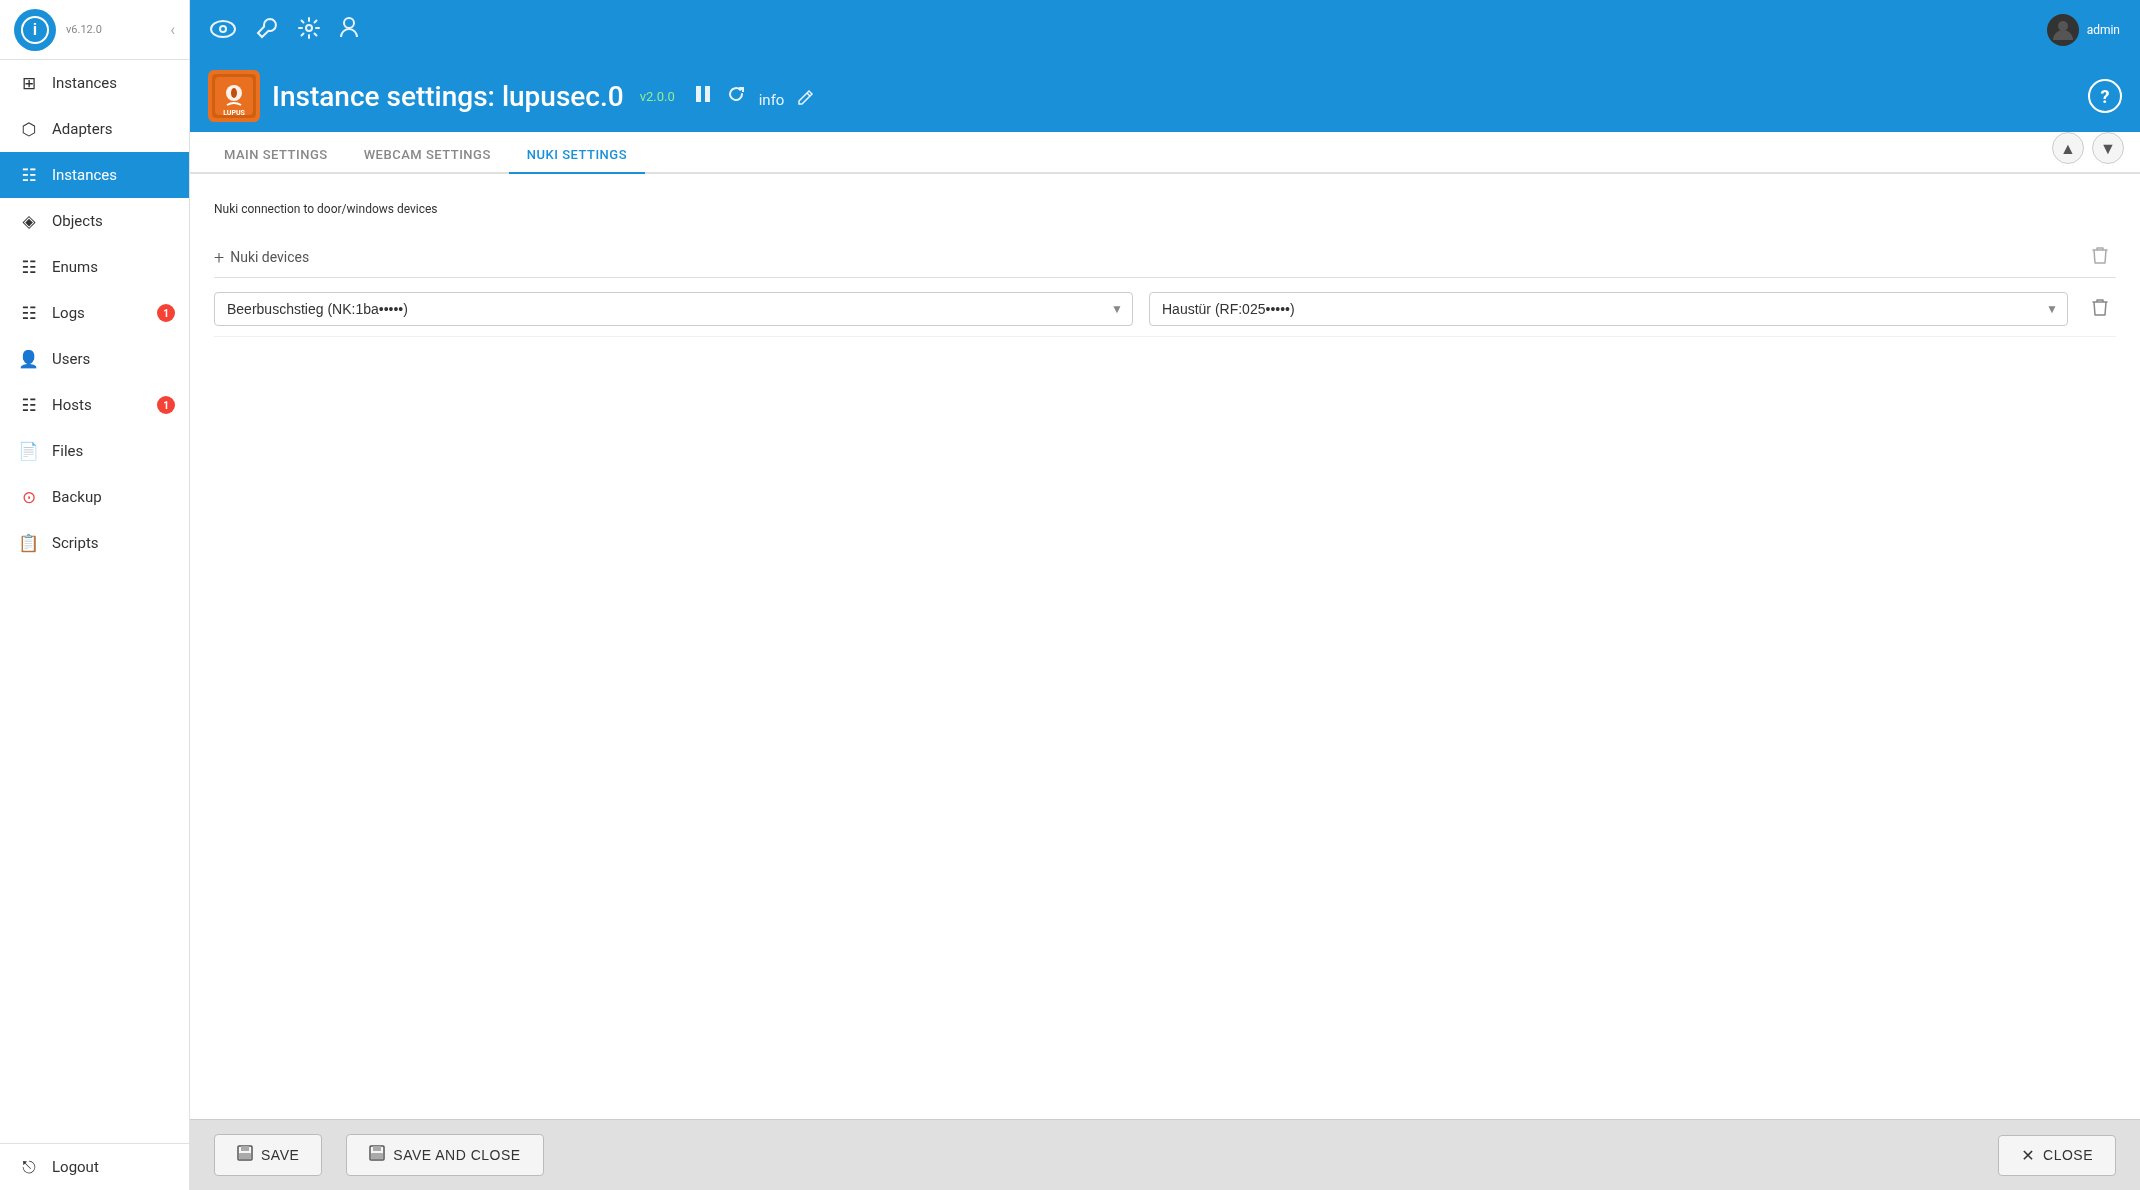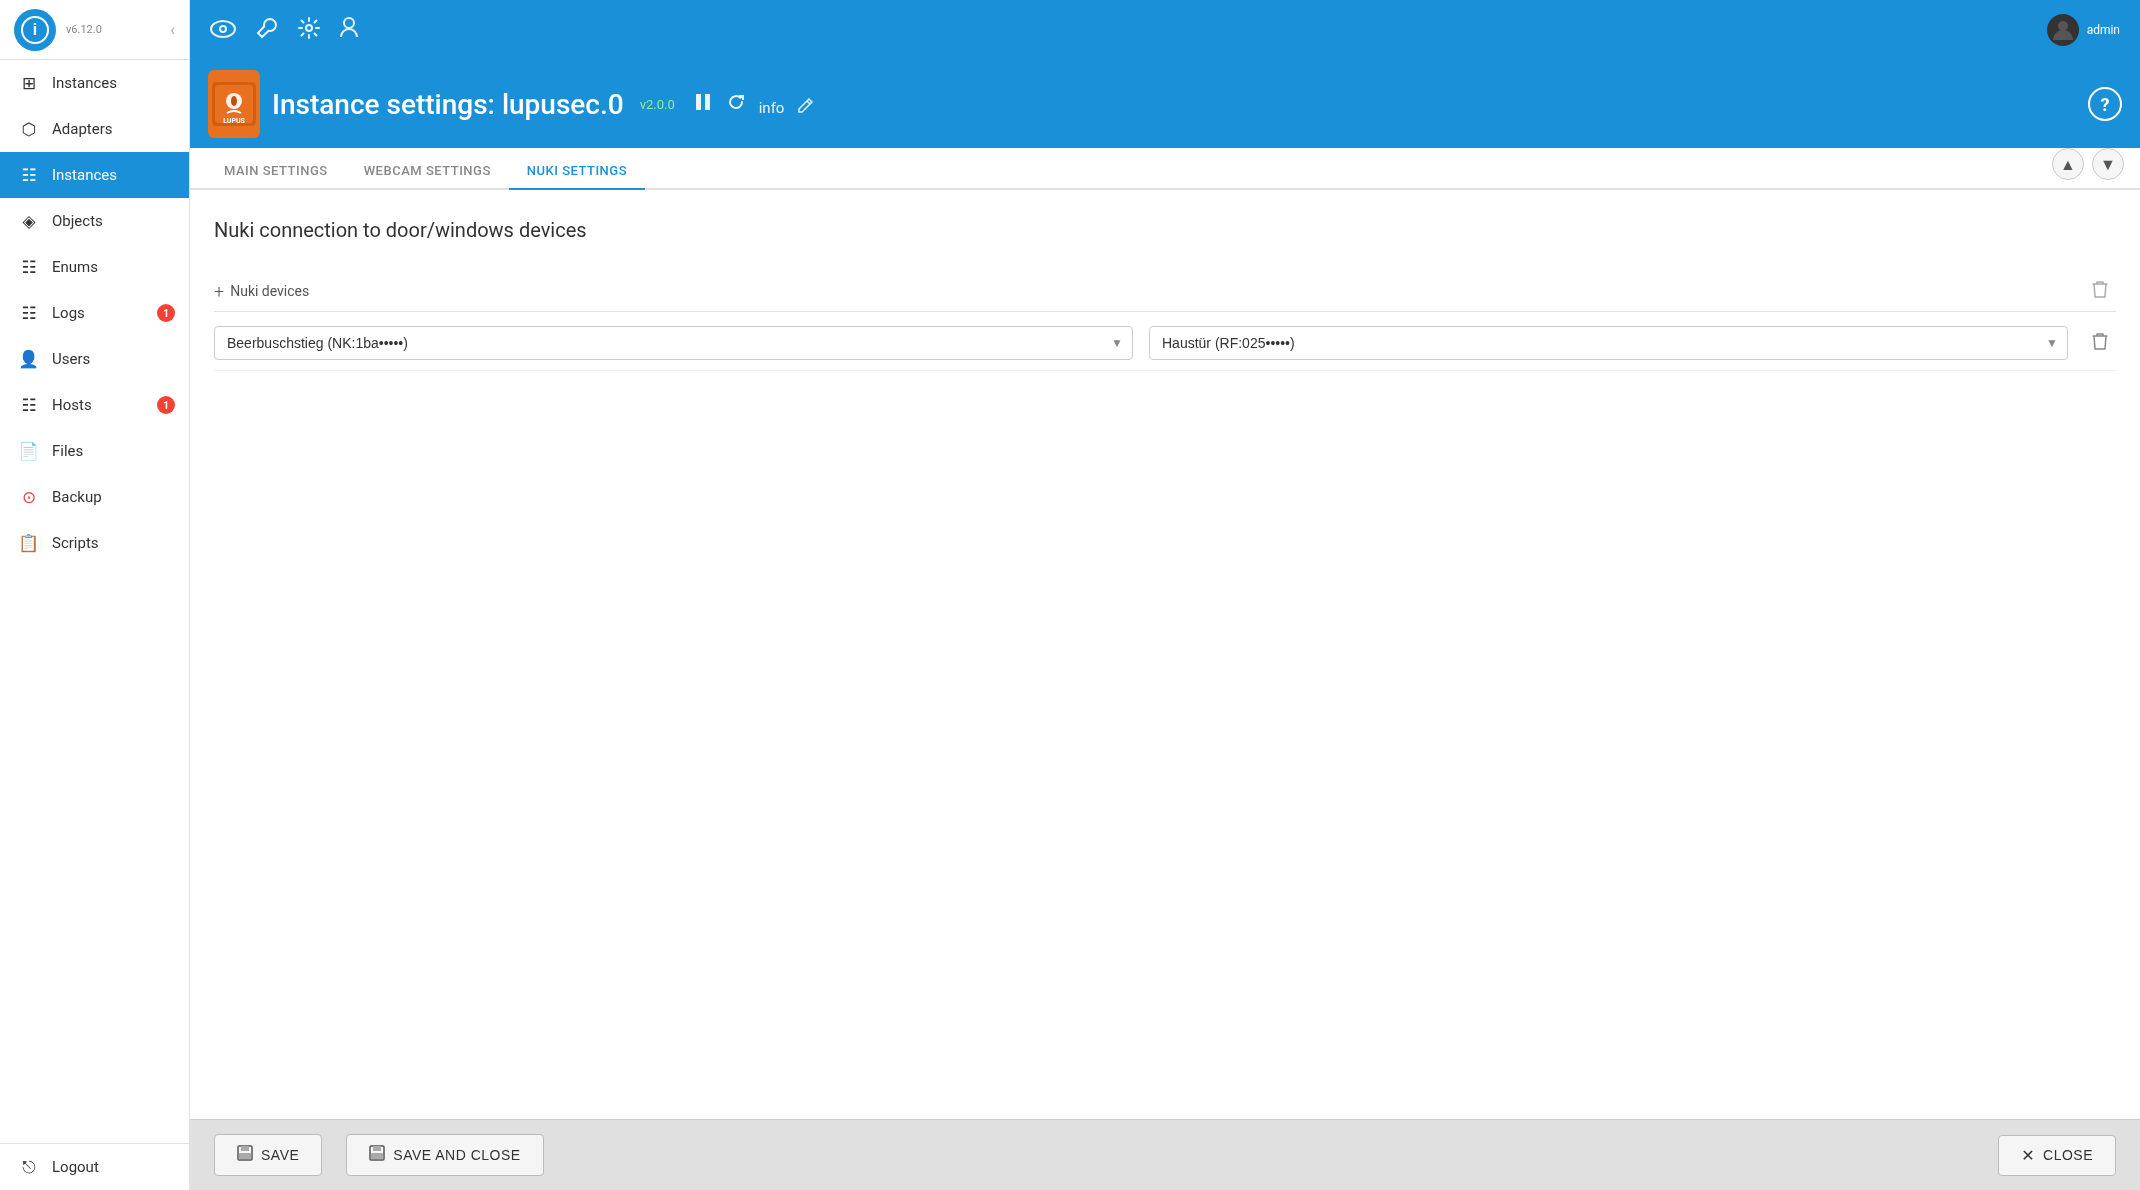--- a/index.html
+++ b/index.html
@@ -157,21 +157,21 @@
     .panel-header {
       background: #1a90d9;
       padding: 10px 18px;
       display: flex;
       align-items: center;
       gap: 12px;
       min-height: 68px;
     }
     .panel-logo {
       width: 52px;
-      height: 68px;
+      height: 52px;
       background: #e87020;
       border-radius: 6px;
       display: flex;
       align-items: center;
       justify-content: center;
       flex-shrink: 0;
       overflow: hidden;
     }
     .panel-logo-inner {
       width: 44px;
@@ -275,23 +275,23 @@
     }
 
     
     .settings-content {
       flex: 1;
       padding: 28px 24px;
       overflow-y: auto;
       background: #fff;
     }
     .section-title {
-      font-size: 20px;
+      font-size: 12px;
       color: #333;
-      margin-bottom: 29px;
+      margin-bottom: 21px;
       font-weight: 400;
     }
 
     
     .device-table {
       width: 100%;
     }
     .table-header {
       display: flex;
       align-items: center;

